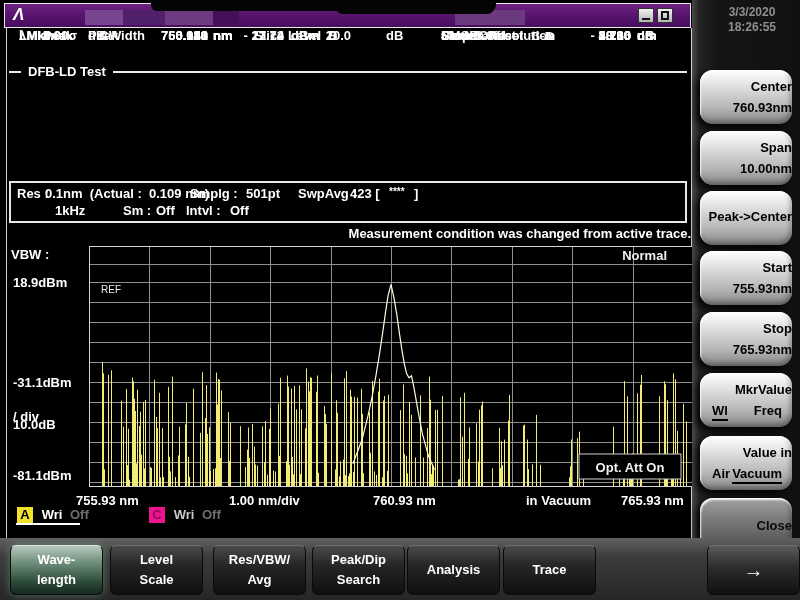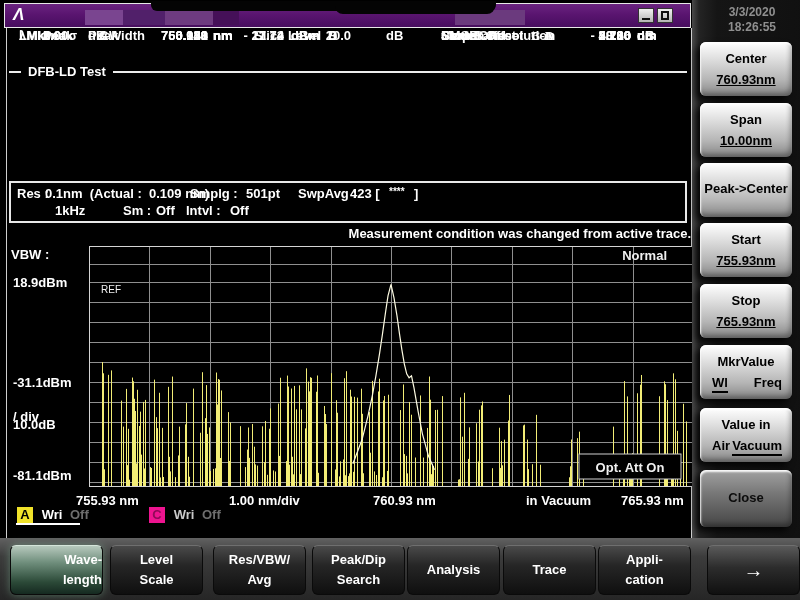--- a/index.html
+++ b/index.html
@@ -87,47 +87,47 @@
   .t-wri{margin-left:5px;color:#fff;}
   .trace-c .t-wri{color:#c9c9c9;}
   .t-off{margin-left:4px;color:#6e6e6e;}
   .a-underline{position:absolute;left:9px;top:495px;width:64px;height:2px;background:#fff;}
 
   
   .sidebar{position:absolute;left:692px;top:0;width:120px;height:538px;
     background:linear-gradient(90deg,#4a4a4a 0px,#242424 7px,#151515 25px,#101010 100%);}
   .sb-date{position:absolute;top:5px;left:0;width:100%;text-align:center;
     color:#8f8f8f;font-size:12px;font-weight:bold;line-height:15px;}
-  .side-btn{position:absolute;left:8px;width:92px;height:54px;border-radius:6px;
+  .side-btn{position:absolute;left:8px;width:92px;height:54px;border-radius:13px;
     background:linear-gradient(180deg,#ffffff 0%,#e0e0e0 30%,#b5b5b5 70%,#858585 100%);
     box-shadow:-4px 4px 7px rgba(0,0,0,.85), inset 1px 2px 2px rgba(255,255,255,.95),
                inset -2px -3px 5px rgba(0,0,0,.3);
-    color:#000;font-weight:bold;font-size:13px;text-align:center;box-sizing:border-box;}
+    color:#000;font-weight:bold;font-size:13px;text-align:right;box-sizing:border-box;margin-top:28px;}
   .sb0{top:42px;} .sb1{top:103px;} .sb2{top:163px;} .sb3{top:223px;}
   .sb4{top:284px;} .sb5{top:345px;} .sb6{top:408px;} .sb7{top:470px;height:57px;}
   .side-btn .l1{display:block;margin-top:9px;}
-  .side-btn .l2{display:block;margin-top:6px;text-decoration:underline;}
+  .side-btn .l2{display:block;margin-top:6px;}
   .side-btn.single{line-height:52px;}
   .opts{display:flex;justify-content:space-between;padding:6px 10px 0 12px;}
   .opt.sel{border-bottom:2px solid #000;padding-bottom:1px;}
   .side-btn.close-btn{background:linear-gradient(180deg,#a2a2a2 0%,#787878 40%,#454545 100%);
     color:#0c0c0c;line-height:55px;}
 
   
   .menubar{position:absolute;left:0;top:538px;width:800px;height:62px;
     background:linear-gradient(180deg,#616161 0%,#3c3c3c 30%,#262626 100%);}
   .menu-btn{position:absolute;top:7px;width:93px;height:50px;border-radius:6px;
     background:linear-gradient(180deg,#4a4a4a 0%,#262626 40%,#0f0f0f 100%);
     border:1px solid #0a0a0a;border-top-color:#6f6f6f;
     color:#fff;font-size:13px;font-weight:bold;display:flex;flex-direction:column;
     align-items:center;justify-content:center;line-height:20px;box-sizing:border-box;}
   .mb0{left:10px;} .mb1{left:110px;} .mb2{left:213px;} .mb3{left:312px;}
   .mb4{left:407px;} .mb5{left:503px;} .mb6{left:598px;} .mb7{left:707px;}
   .menu-btn.active{background:linear-gradient(180deg,#b7c9bd 0%,#6e8d7b 35%,#2c4a38 75%,#152920 100%);
-    border-top-color:#d5e5da;box-shadow:0 0 9px rgba(140,200,165,.45);align-items:flex-end;}
+    border-top-color:#d5e5da;box-shadow:0 0 9px rgba(140,200,165,.45);}
   .menu-btn.arrow-btn{font-size:20px;
     background:linear-gradient(180deg,#5a5a5a 0%,#2c2c2c 45%,#101010 100%);}
 </style>
 </head>
 <body>
 
 <div class="screen">
 
   <div class="titlebar">
     <span class="logo">Λ</span>
@@ -661,21 +661,17 @@
     <div class="menu-btn mb3">
       <span>Peak/Dip</span>
       <span>Search</span>
     </div>
     <div class="menu-btn mb4">
       <span>Analysis</span>
     </div>
     <div class="menu-btn mb5">
       <span>Trace</span>
     </div>
-    <div class="menu-btn mb6">
-      <span>Appli-</span>
-      <span>cation</span>
-    </div>
     <div class="menu-btn mb7 arrow-btn">
       <span>→</span>
     </div>
   </div>
 </div>
 
 </body></html>

